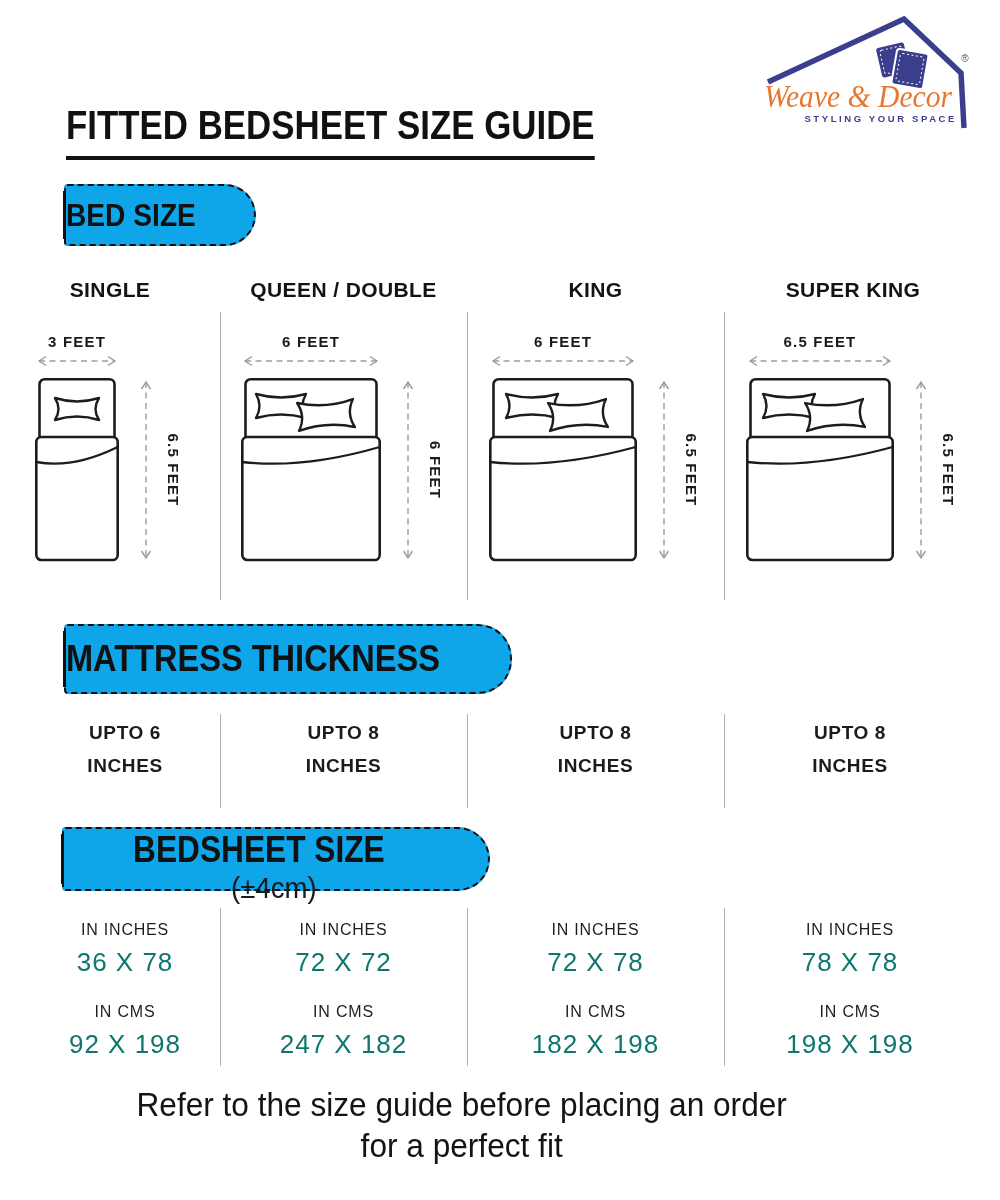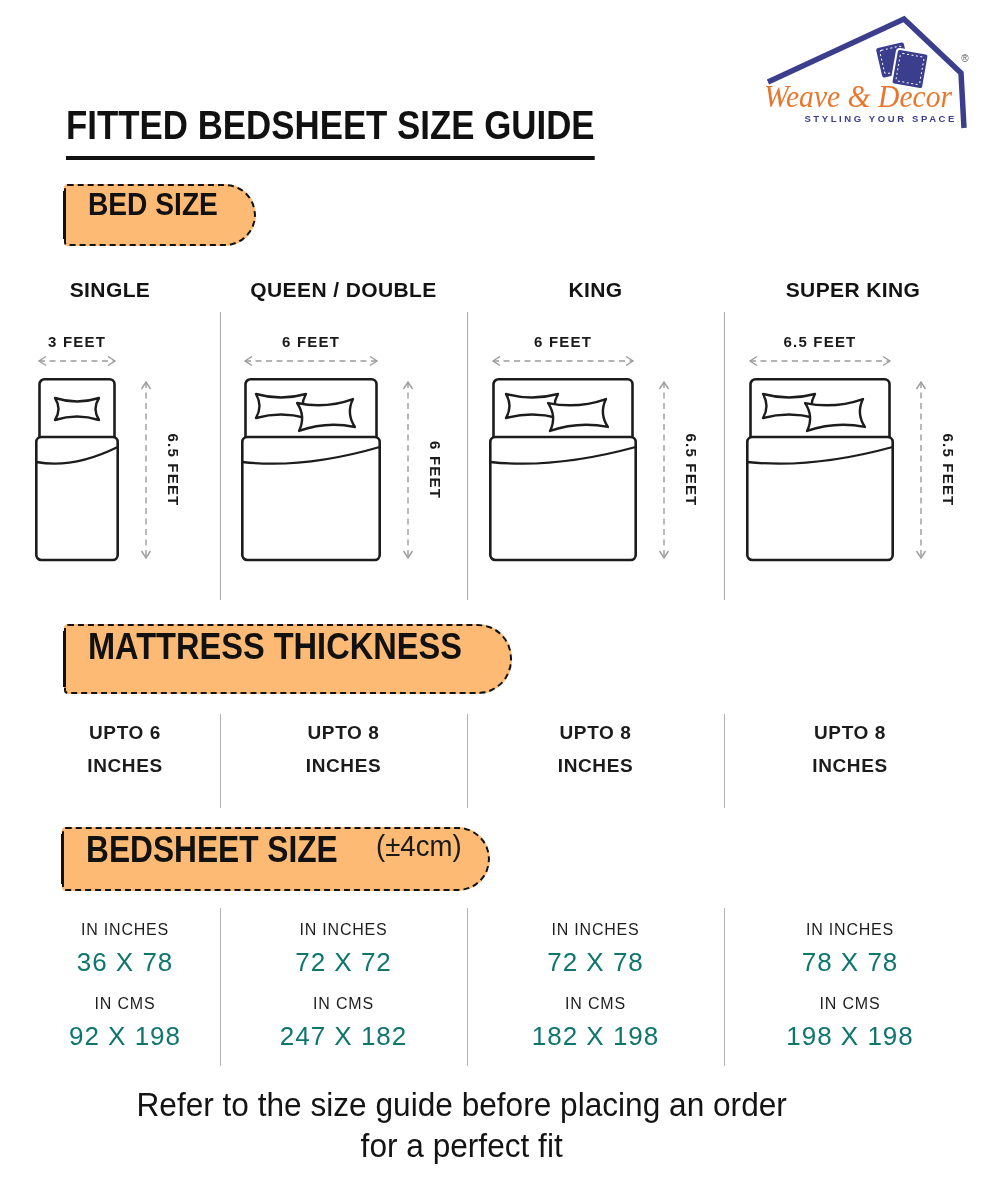--- a/index.html
+++ b/index.html
@@ -12,37 +12,37 @@
   
   .page-title {
     position:absolute; left:66px; top:102px;
     font-size:41px; font-weight:800; color:#111; letter-spacing:0px;
     display:inline-block; transform:scaleX(.85); transform-origin:left center;
     border-bottom:4px solid #111; padding-bottom:7px; white-space:nowrap;
   }
 
   
   .badge {
-    position:absolute; display:flex; align-items:flex-start;
+    position:absolute; display:flex; align-items:center;
     border:2.6px dashed #111; border-radius:4px 34px 34px 4px;
-    padding-left:22px; background:#fdba74;
+    background:#0ea5e9;
   }
   .badge::before {
     content:""; position:absolute; left:-2.6px; top:5px; bottom:5px;
     width:3px; background:#111;
   }
   .badge-text {
     font-weight:800; color:#111; white-space:nowrap;
     display:inline-block; transform:scaleX(.88); transform-origin:left center;
   }
   .badge-bed      { left:64px; top:184px;  width:192px; height:62px; }
   .badge-bed      .badge-text { font-size:32px; }
   .badge-mattress { left:64px; top:624px;  width:448px; height:70px; }
   .badge-mattress .badge-text { font-size:37px; }
-  .badge-sheet    { left:62px; top:827px;  width:428px; height:64px; }
+  .badge-sheet    { left:62px; top:827px;  width:428px; height:64px;flex-direction:column; }
   .badge-sheet    .badge-text { font-size:36px; }
   .badge-tolerance {
     font-size:30px; font-weight:400; color:#1a1a1a; margin-left:4px;
     display:inline-block; transform:scaleX(.92); transform-origin:left center; white-space:nowrap;
   }
 
   
   .row { position:absolute; left:0; width:1000px; }
   .row-bedsize  { top:278px;  height:340px; }
   .row-mattress { top:700px;  height:112px; }
@@ -70,21 +70,21 @@
   }
   .bed-svg { margin-top:28px; display:block; }
   .bed-svg text { font-family:"Liberation Sans",sans-serif; font-weight:700; font-size:15px; letter-spacing:1.2px; fill:#1a1a1a; }
 
   .thick-line { font-size:19px; font-weight:700; color:#1b1b1b; letter-spacing:.6px; line-height:33px; text-align:center; }
   .mattress-cell { padding-top:16px; }
 
   .sheet-label { font-size:16px; font-weight:400; color:#1e1e1e; letter-spacing:.8px; line-height:30px; }
   .sheet-value { font-size:26px; font-weight:400; color:#0f766e; letter-spacing:1px; line-height:34px; }
   .sheet-cell .sheet-label:first-child { margin-top:12px; }
-  .sheet-cell .lbl2 { margin-top:10px; }
+  .sheet-cell .lbl2 { margin-top:18px; }
 
   
   .footer {
     position:absolute; left:0; top:1084px; width:924px; text-align:center;
     font-size:34px; font-weight:400; color:#141414; line-height:41px;
   }
   .footer-inner { display:inline-block; transform:scaleX(.93); transform-origin:center; }
 </style>
 </head>
 <body>

